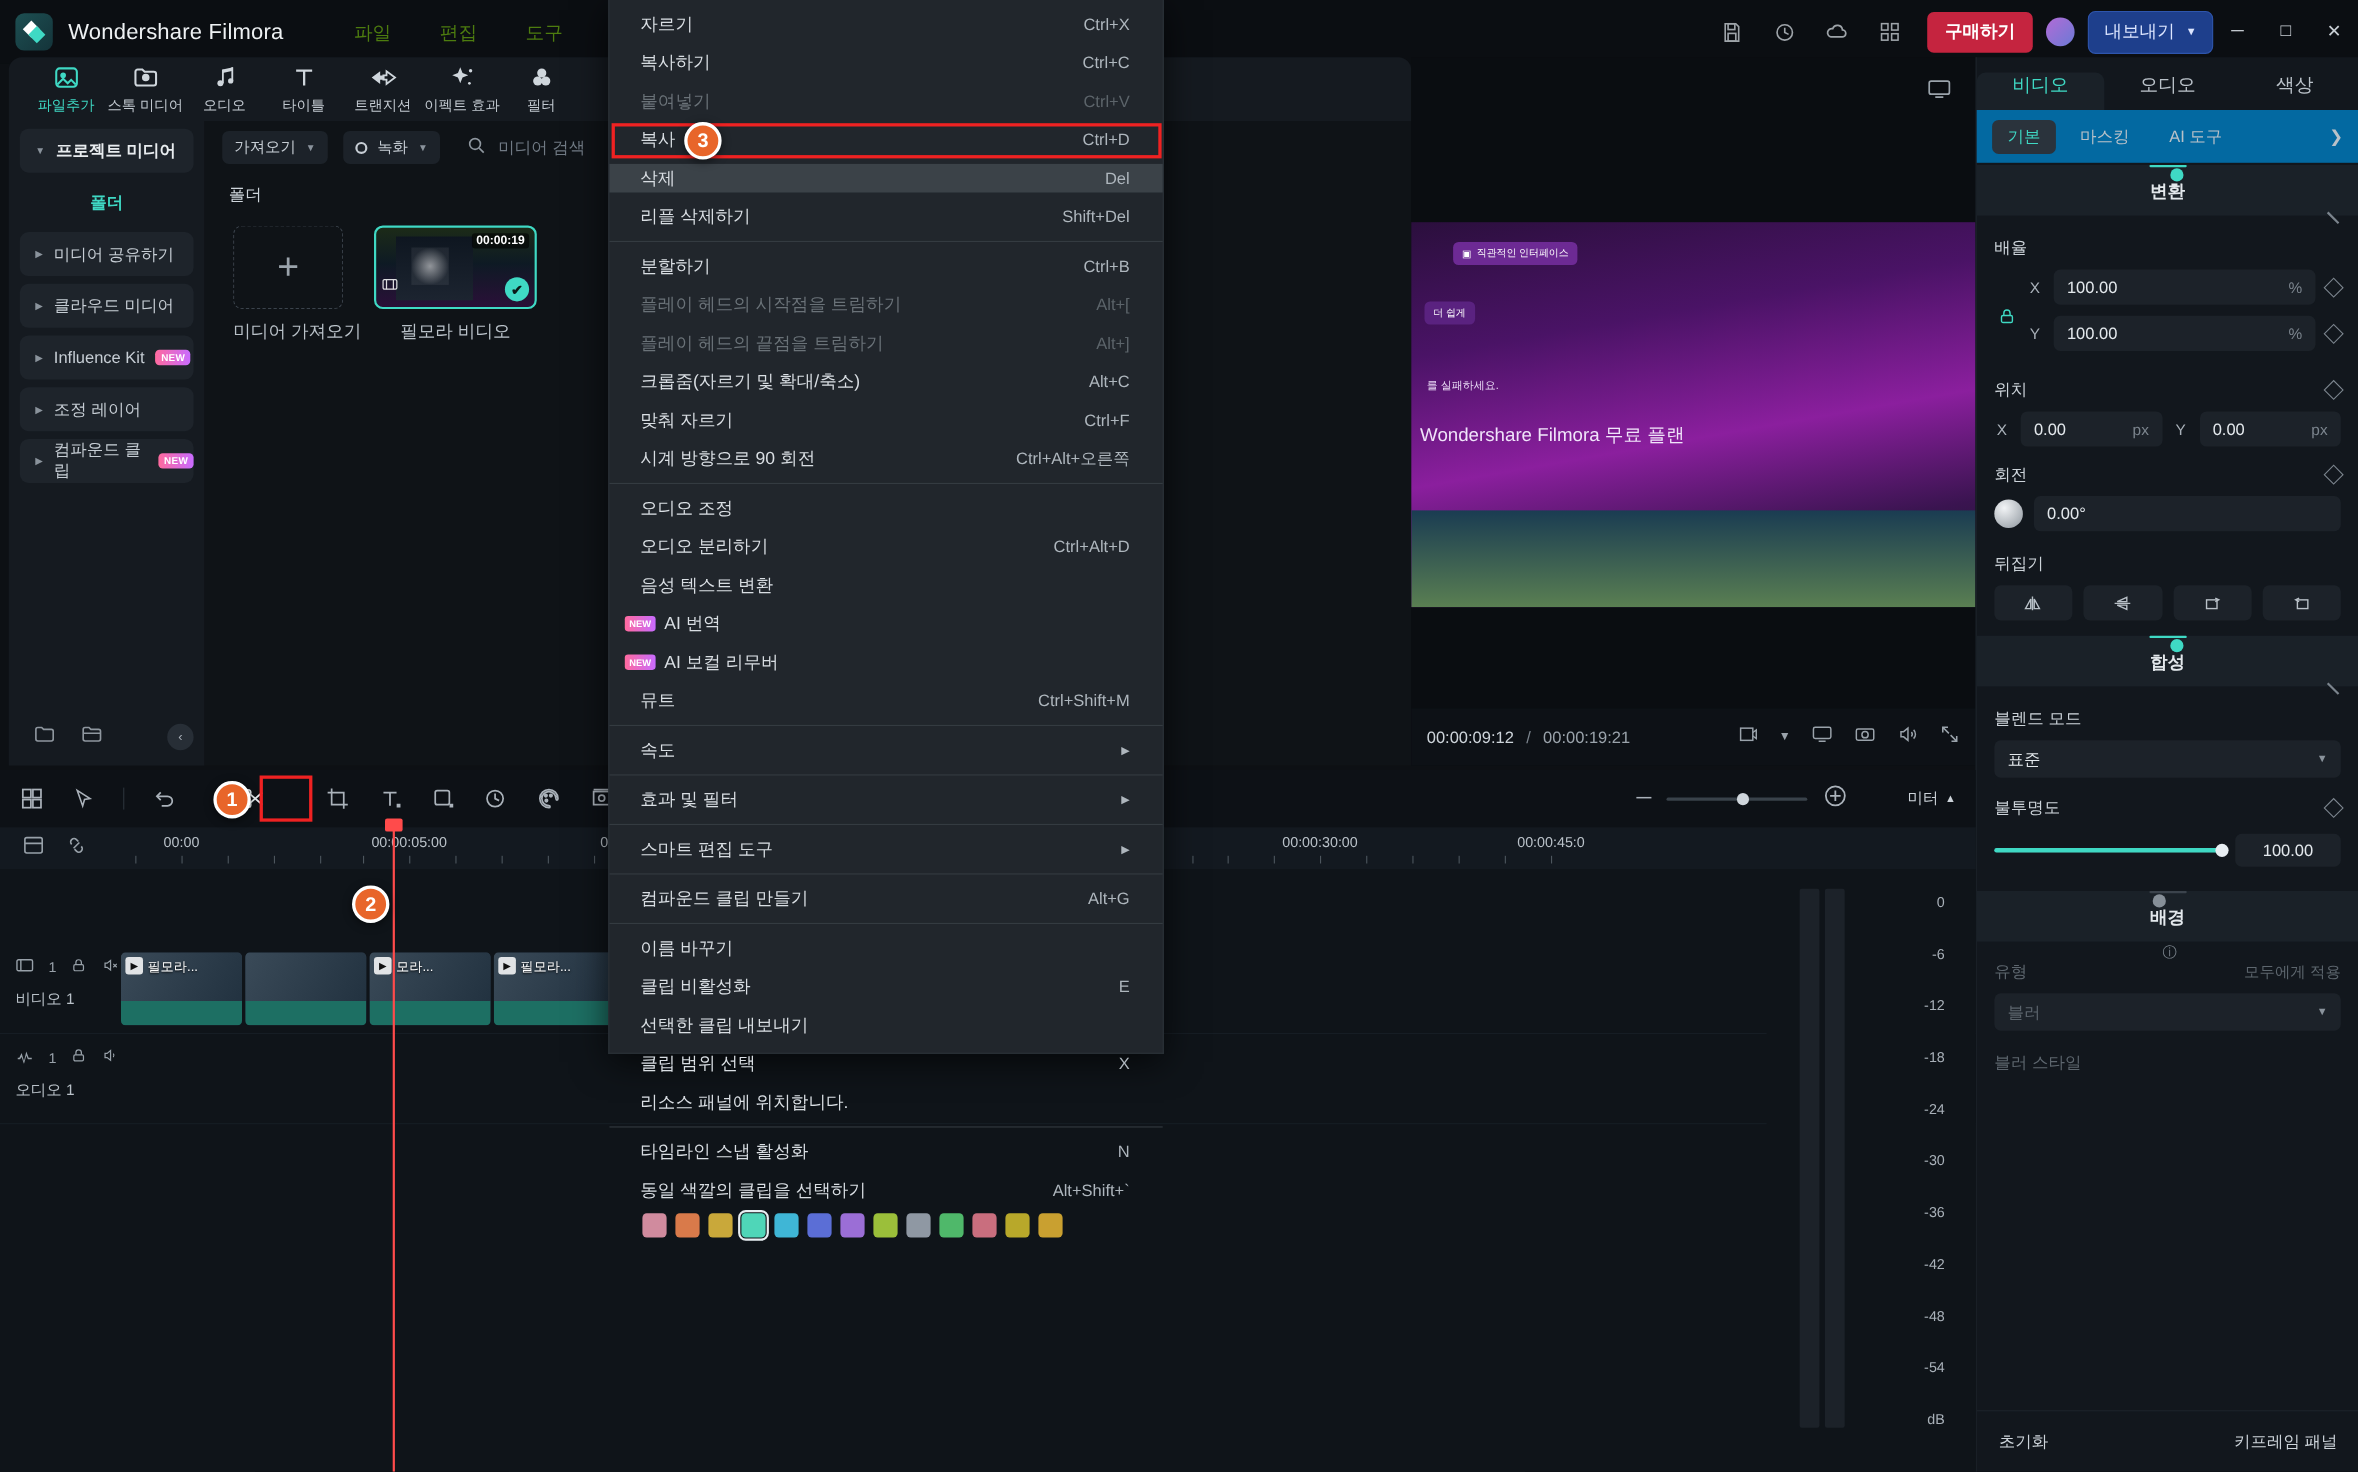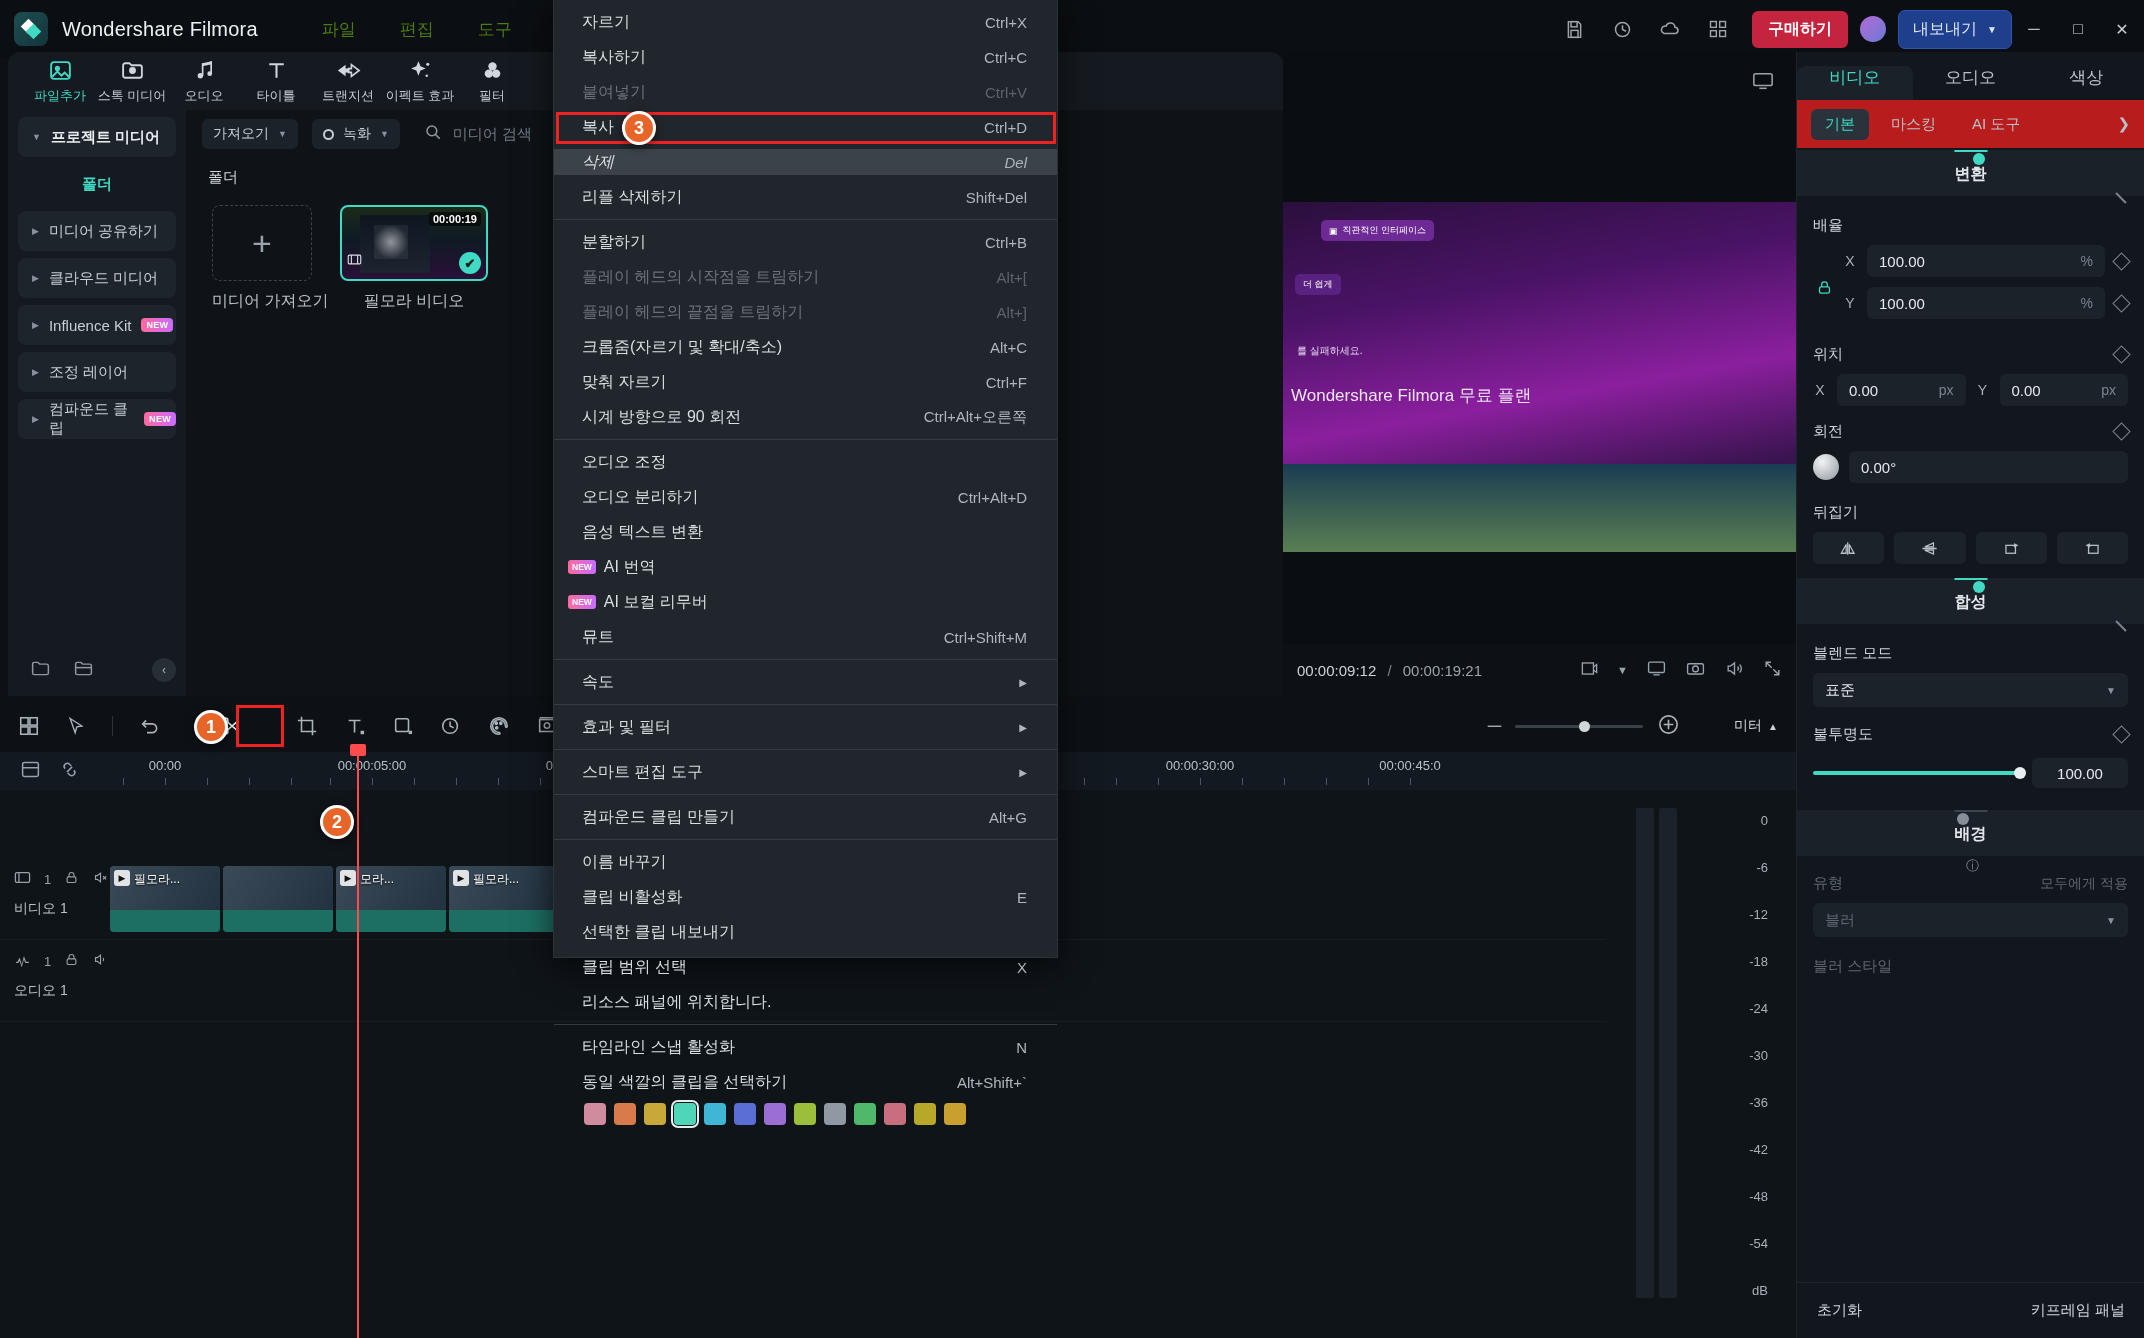--- a/index.html
+++ b/index.html
@@ -172,21 +172,21 @@
   
   .props {
     position:absolute; left:1796px; top:52px; width:348px; height:1286px;
     background:#12171d; border-left:1px solid #1d242b;
   }
   .pr-tabs { height:48px; display:flex; align-items:flex-end; }
   .pr-tab {
     flex:1; text-align:center; font-size:17px; padding-bottom:11px; color:#b9c1c8; cursor:pointer;
   }
   .pr-tab.active { color:#3fd9c4; background:#1a2128; border-radius:8px 8px 0 0; }
-  .pr-sub { height:48px; display:flex; align-items:center; gap:8px; padding:0 14px; background:#b91c1c;}
+  .pr-sub { height:48px; display:flex; align-items:center; gap:8px; padding:0 14px; background:#0369a1;}
   .pr-chip { font-size:15px; color:#b9c1c8; padding:6px 14px; border-radius:6px; cursor:pointer;}
   .pr-chip.active { background:#2a333c; color:#3fd9c4; }
   .pr-arrow { margin-left:auto; color:#b9c1c8; font-size:15px; cursor:pointer;}
   .sec-head {
     height:46px; display:flex; align-items:center; gap:12px; padding:0 16px; background:#1a2128;
     margin-top:2px;
     flex-direction:column;
   }
   .toggle { width:34px;height:18px;border-radius:9px;background:#2b3views;}
   .toggle { width:34px;height:18px;border-radius:9px; background:#123832; border:1px solid #3fd9c4; position:relative;}
@@ -299,21 +299,21 @@
     border:1px solid #2b3238; border-top:none;
     font-size:16px;
   }
   .mi {
     height:26px; display:flex; align-items:center; padding:0 30px 0 28px; color:#d9dee3;
     cursor:pointer; position:relative;
   }
   .mi .sc { margin-left:auto; color:#aeb6bd; font-size:15px;}
   .mi.disabled { color:#6a7278; }
   .mi.disabled .sc { color:#5c646a; }
-  .mi.sel { background:#3b4248;font-style:italic; }
+  .mi.sel { background:#3b4248; }
   .mi .arr { margin-left:auto; font-size:10px; color:#aeb6bd;}
   .mi .nb {
     font-size:8.5px; font-weight:bold; color:#fff; padding:2px 4px; border-radius:3px;
     background:linear-gradient(90deg,#ff6a9e,#c86bff); margin-right:8px;
   }
   .msep { height:1px; background:#343b41; margin:9px 0; }
   .mgap { height:9px; }
   .swatches { display:flex; gap:8px; padding:8px 0 10px 30px; }
   .sw { width:22px;height:22px;border-radius:4px; cursor:pointer;}
   .sw.on { outline:2px solid #e8eef2; outline-offset:1px;}

